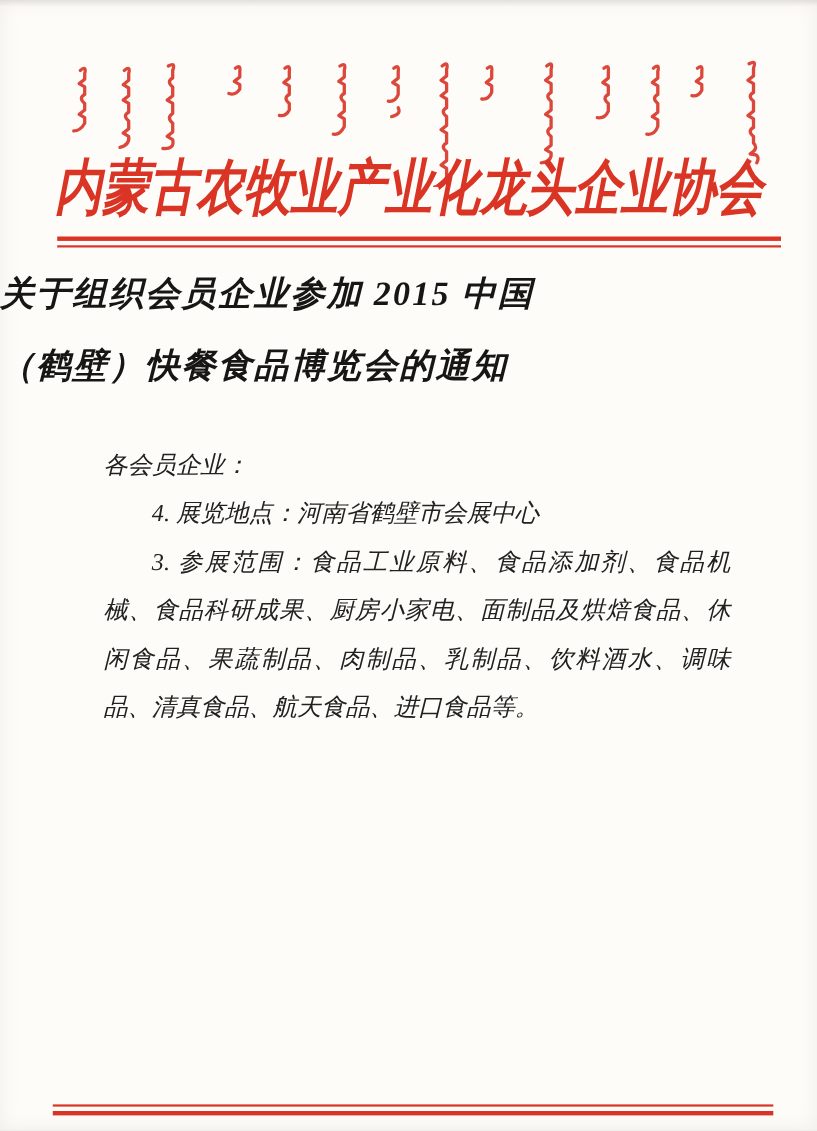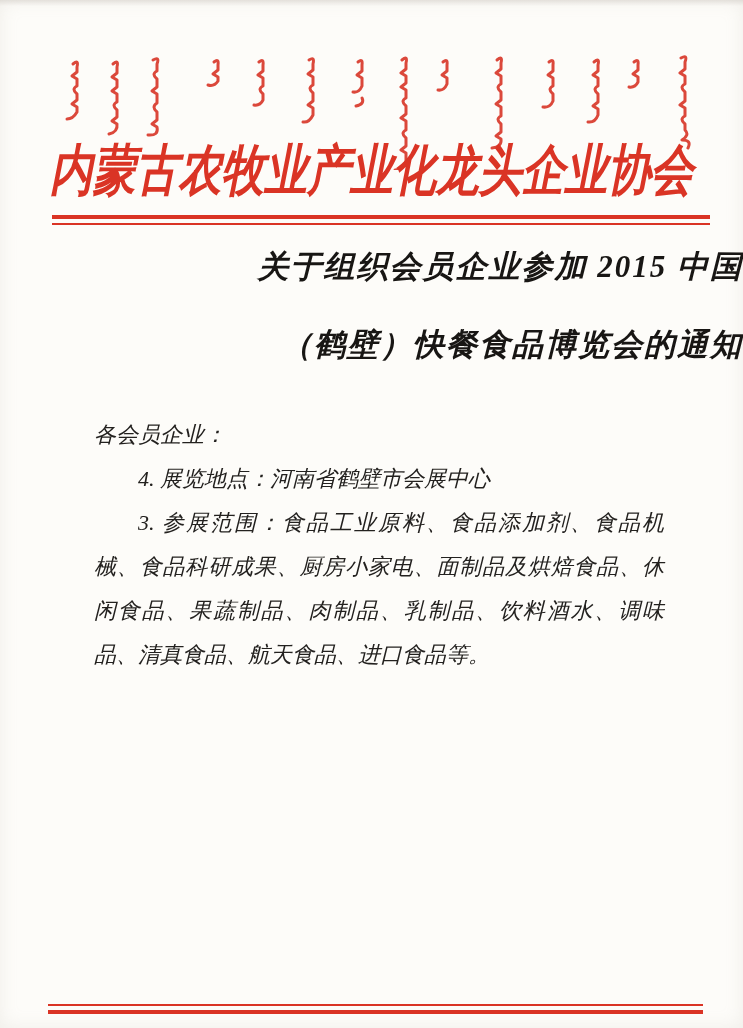--- a/index.html
+++ b/index.html
@@ -55,36 +55,36 @@
   .rule-bottom { top: 1004px; left: 48px; width: 655px; }
   .rule .bar-thick { height: 4px; }
   .rule .bar-thin  { height: 2px; }
   .rule .gap { height: 4px; background: transparent !important; }
   
   .doc-title {
     position: absolute;
     top: 248px;
     left: 0;
     width: 743px;
-    text-align: right;
+    text-align: left;
     color: #181614;
     font-weight: bold;
     font-size: 31px;
   }
   .doc-title .t-line {
     line-height: 38px;
     letter-spacing: 2px;
   }
   .doc-title .t-line + .t-line {
-    margin-top: 40px;
+    margin-top: 28px;
   }
   
   .doc-body {
     position: absolute;
-    top: 413px;
+    top: 401px;
     left: 94px;
     width: 570px;
     color: #23211f;
     font-size: 22px;
     line-height: 44px;
     text-align: justify;
     text-justify: inter-ideograph;
   }
   .doc-body p {
     margin: 0;

